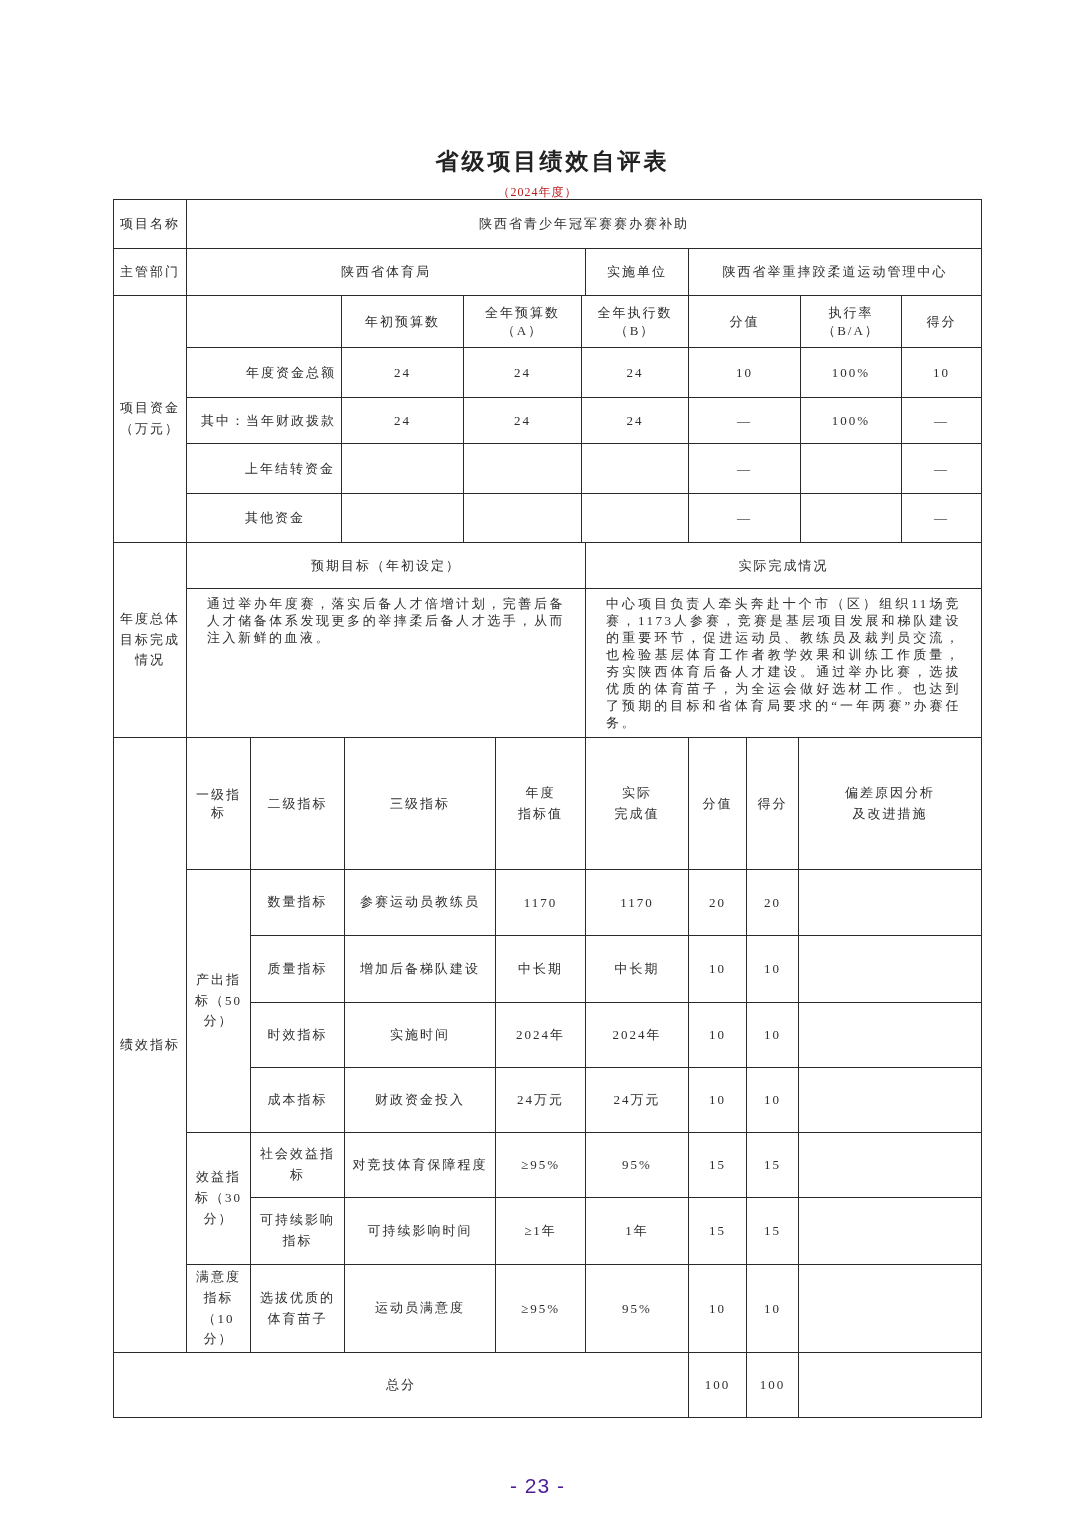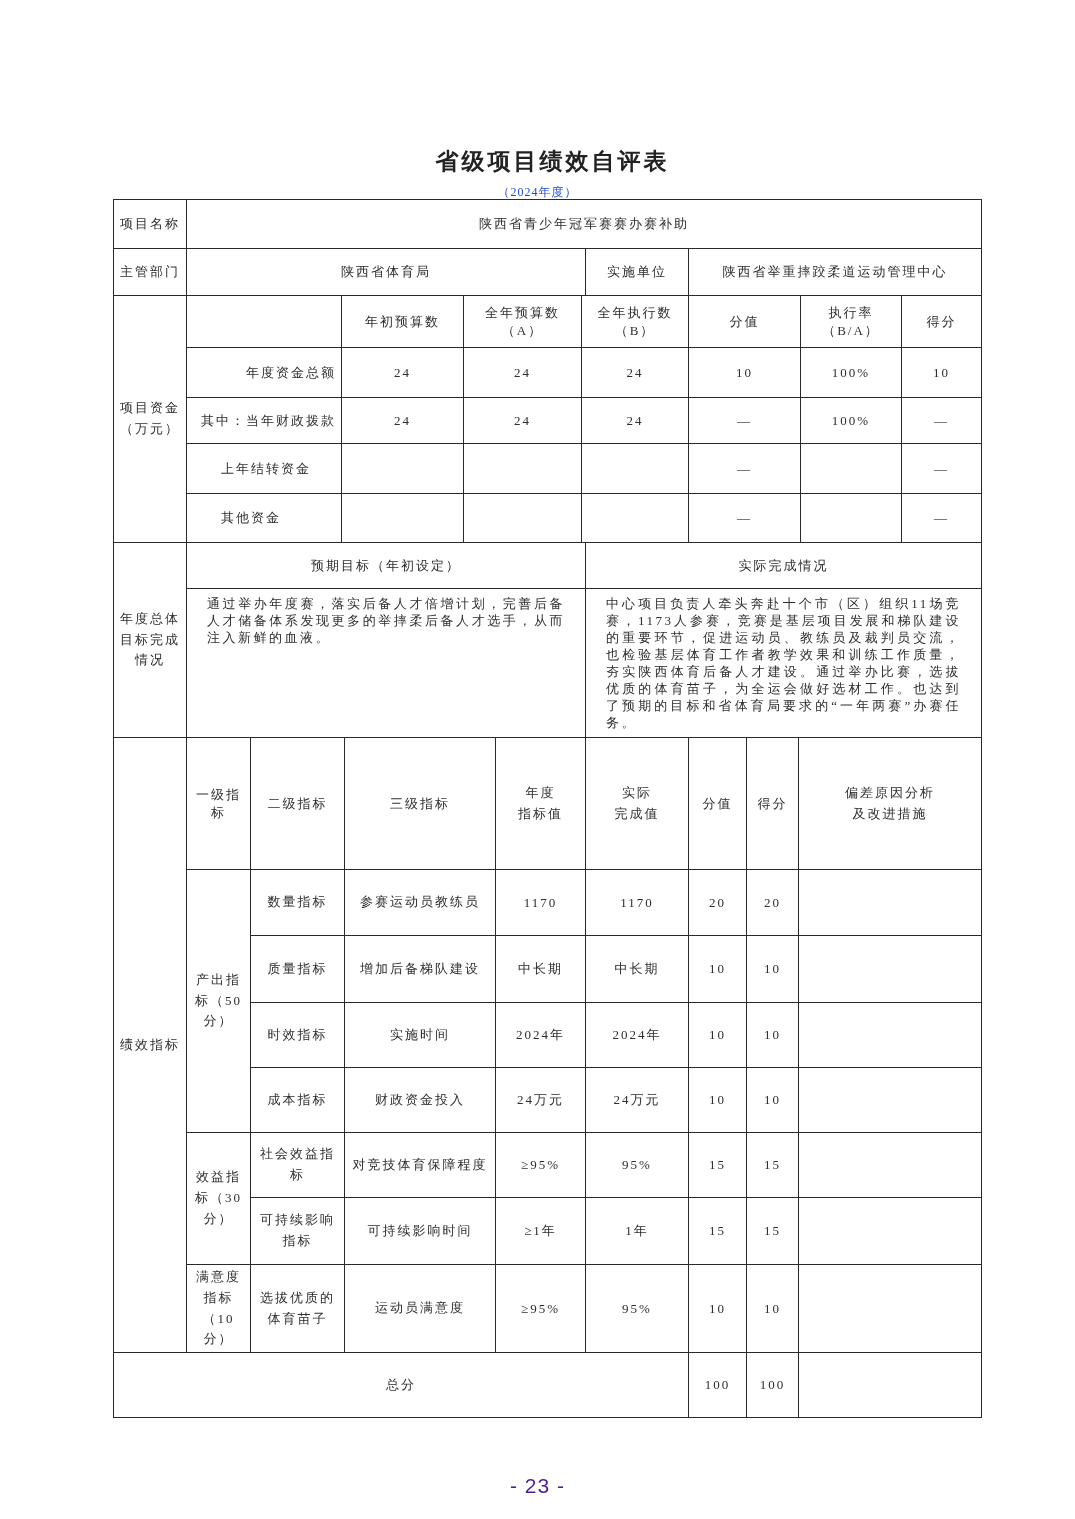--- a/index.html
+++ b/index.html
@@ -10,34 +10,34 @@
     color:#2b2b2b;
   }
   .page { position:absolute; left:0; top:0; width:1075px; height:1519px; background:#fff; }
 
   .doc-title {
     position:absolute; top:146px; left:15px; width:100%;
     text-align:center; font-size:23px; font-weight:bold; letter-spacing:3px; color:#222;
   }
   .doc-subtitle {
     position:absolute; top:184px; left:0; width:100%;
-    text-align:center; font-size:12px; letter-spacing:1px; color:#1d4ed8;
+    text-align:center; font-size:12px; letter-spacing:1px; color:#b91c1c;
   }
 
   .tables { position:absolute; left:113px; top:199px; width:868px; }
   table { border-collapse:collapse; table-layout:fixed; width:868px; }
   table + table { margin-top:-1px; }
   td {
     border:1px solid #2a2a2a; font-size:13px; letter-spacing:2px;
     text-align:center; vertical-align:middle; padding:2px 5px; color:#2e2e2e;
     overflow:hidden;
   }
   .preline { white-space:pre-line; line-height:1.55; }
   .left { text-align:right; }
-  .indent { text-align:left; padding-left:34px; }
+  .indent { text-align:left; padding-left:58px; }
   .topalign { vertical-align:top; text-align:left; padding:6px 20px; }
   .body-text { line-height:17px; text-align:justify; letter-spacing:2.5px; }
   .wrapcell { line-height:1.6; }
 
   .h48 td { height:49px; } .h47 td { height:47px; }
   .r-fh td { height:52px; } .r-f1 td { height:50px; } .r-f2 td { height:46px; }
   .r-f3 td { height:50px; } .r-f4 td { height:49px; }
   .r-gh td { height:46px;text-align:center; } .r-gb td { height:125px; }
   .r-ih td { height:132px; }
   .r-i1 td { height:66px; } .r-i2 td { height:67px; } .r-i3 td { height:65px; }

